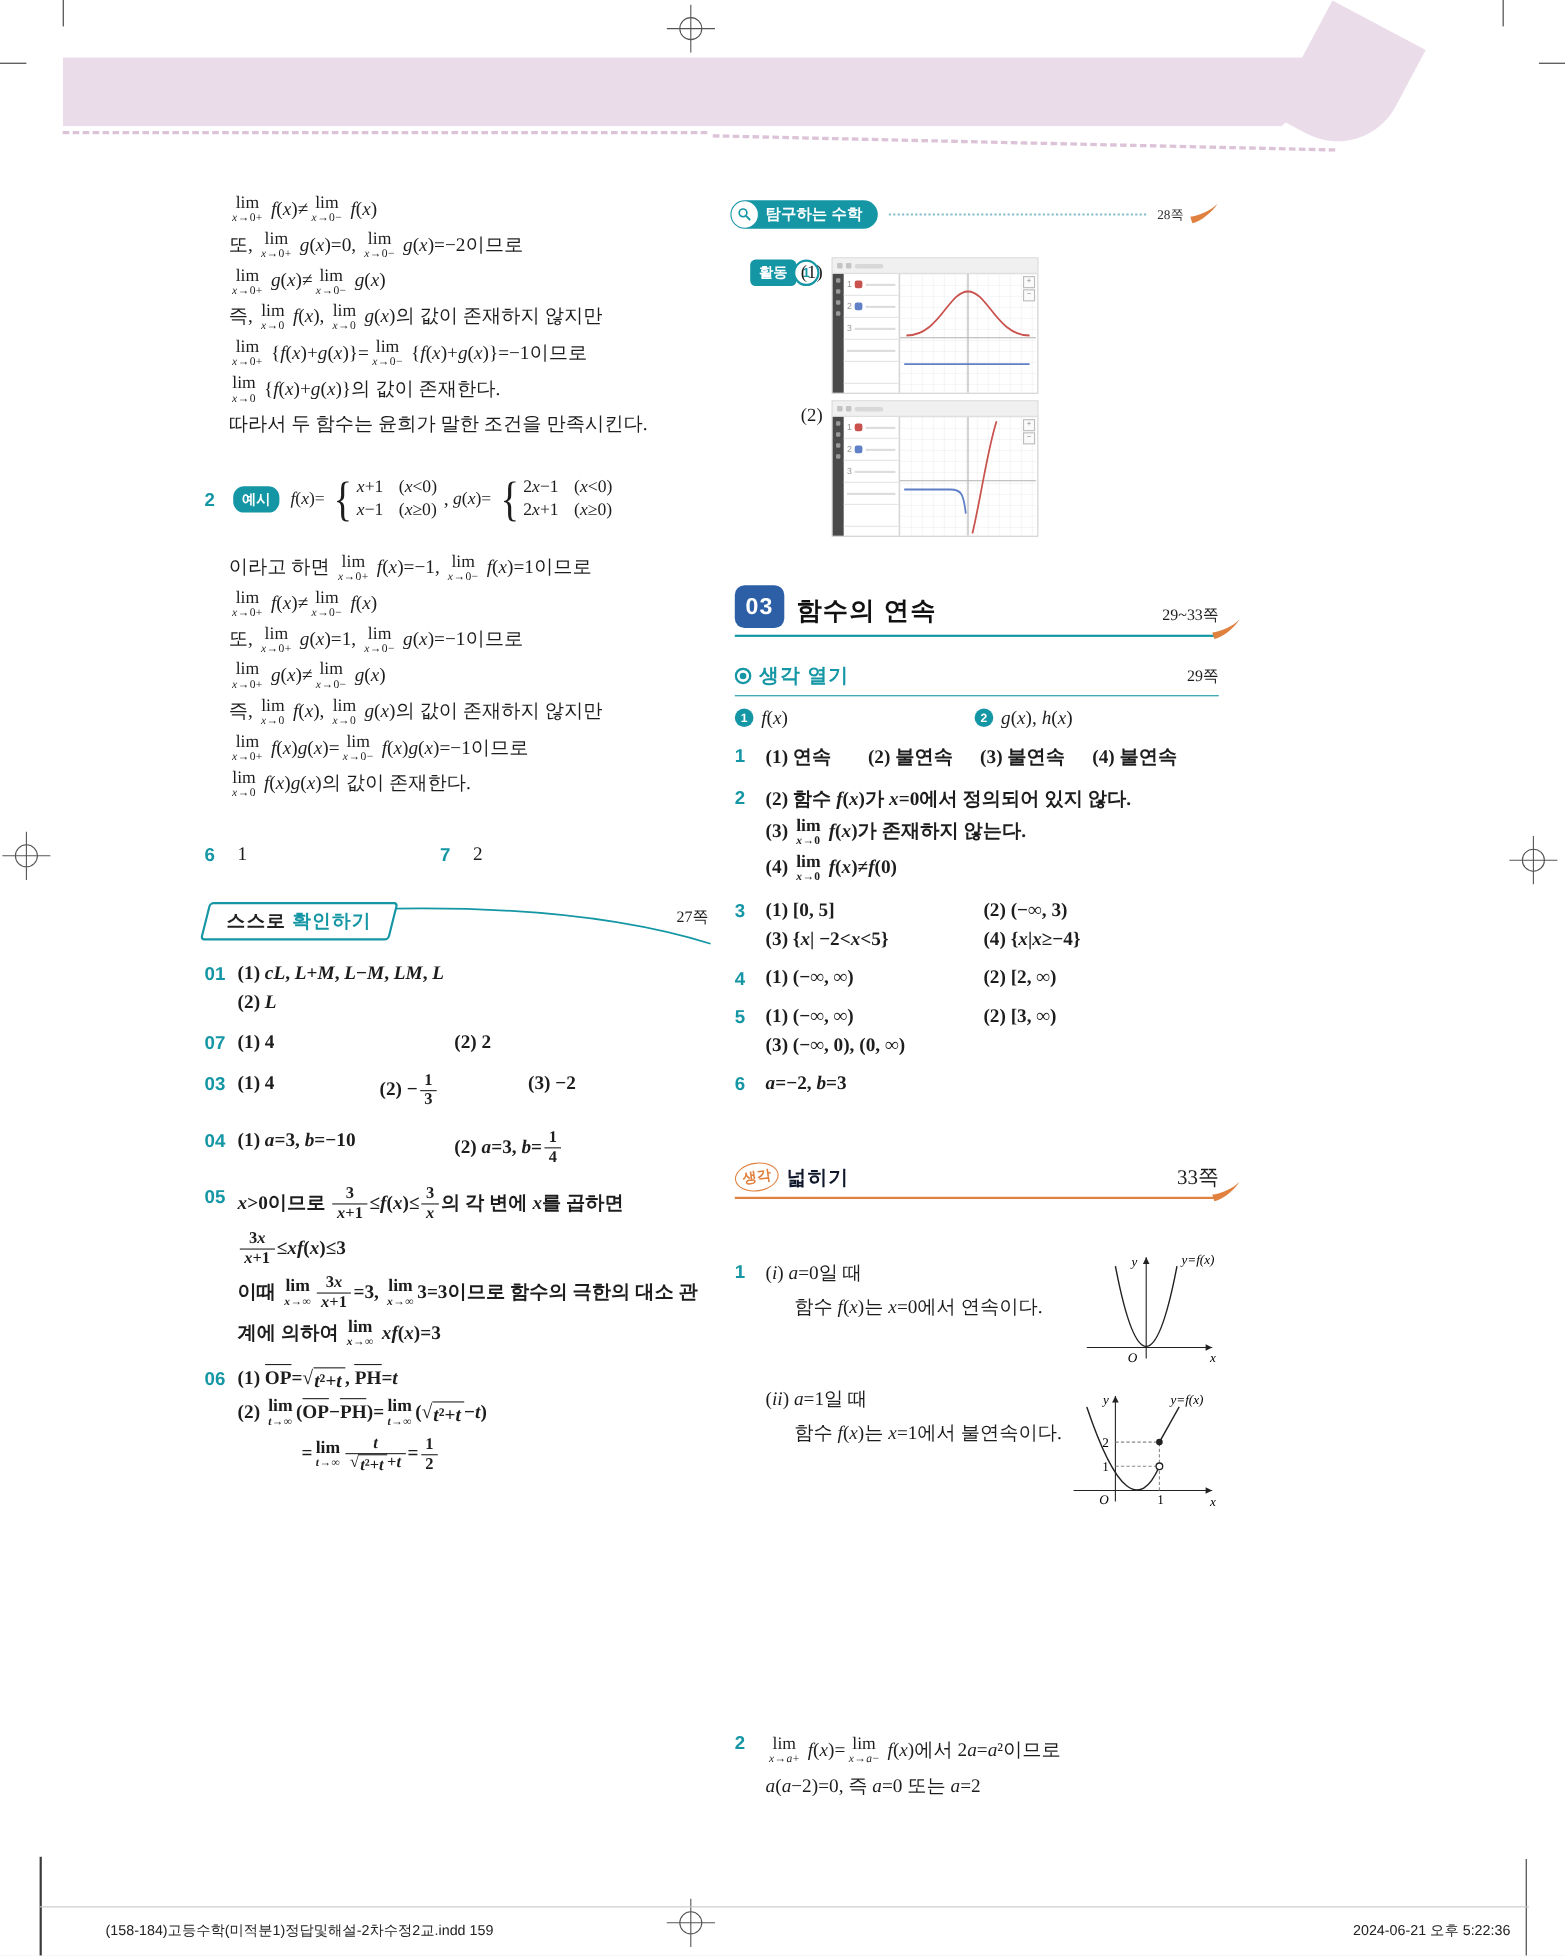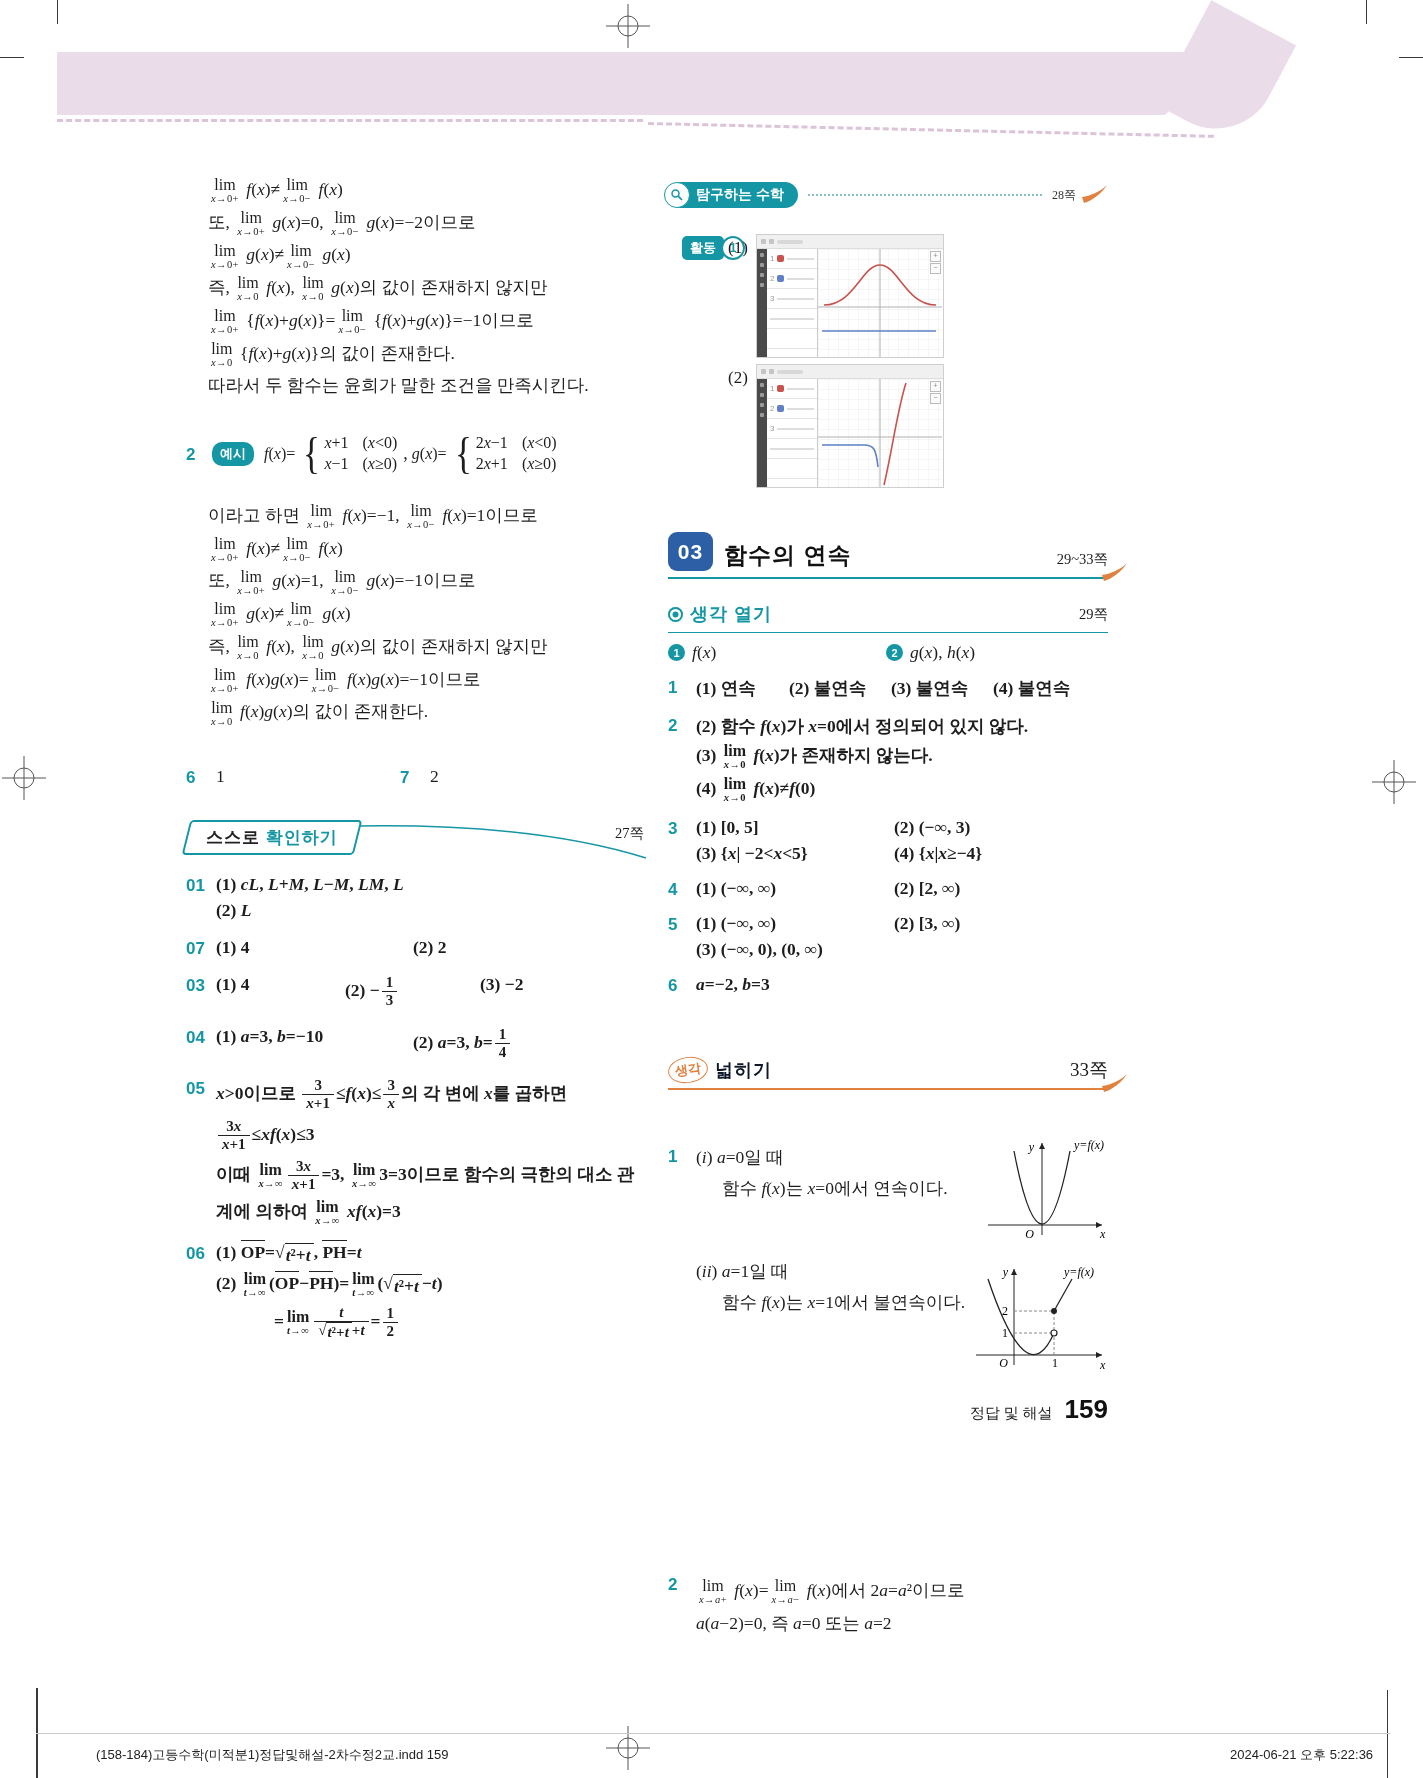--- a/index.html
+++ b/index.html
@@ -790,18 +790,15 @@
               <span class="lim-bot"><i>x</i>→<i>a</i>+</span>
             </span> <i>f</i>(<i>x</i>)=<span class="lim">
               <span class="lim-top">lim</span>
               <span class="lim-bot"><i>x</i>→<i>a</i>−</span>
             </span> <i>f</i>(<i>x</i>)에서 2<i>a</i>=<i>a</i>²이므로</div>
           <div class="mline"><i>a</i>(<i>a</i>−2)=0, 즉 <i>a</i>=0 또는 <i>a</i>=2</div>
         </div>
     </div>
   </div>
 
-  <div class="ansfoot">
-    <span class="ansfoot-label">정답 및 해설</span><span class="ansfoot-num">159</span>
-  </div>
   <div class="pfoot-file">(158-184)고등수학(미적분1)정답및해설-2차수정2교.indd   159</div>
   <div class="pfoot-date">2024-06-21   오후 5:22:36</div>
 </div>
 
 </body></html>

